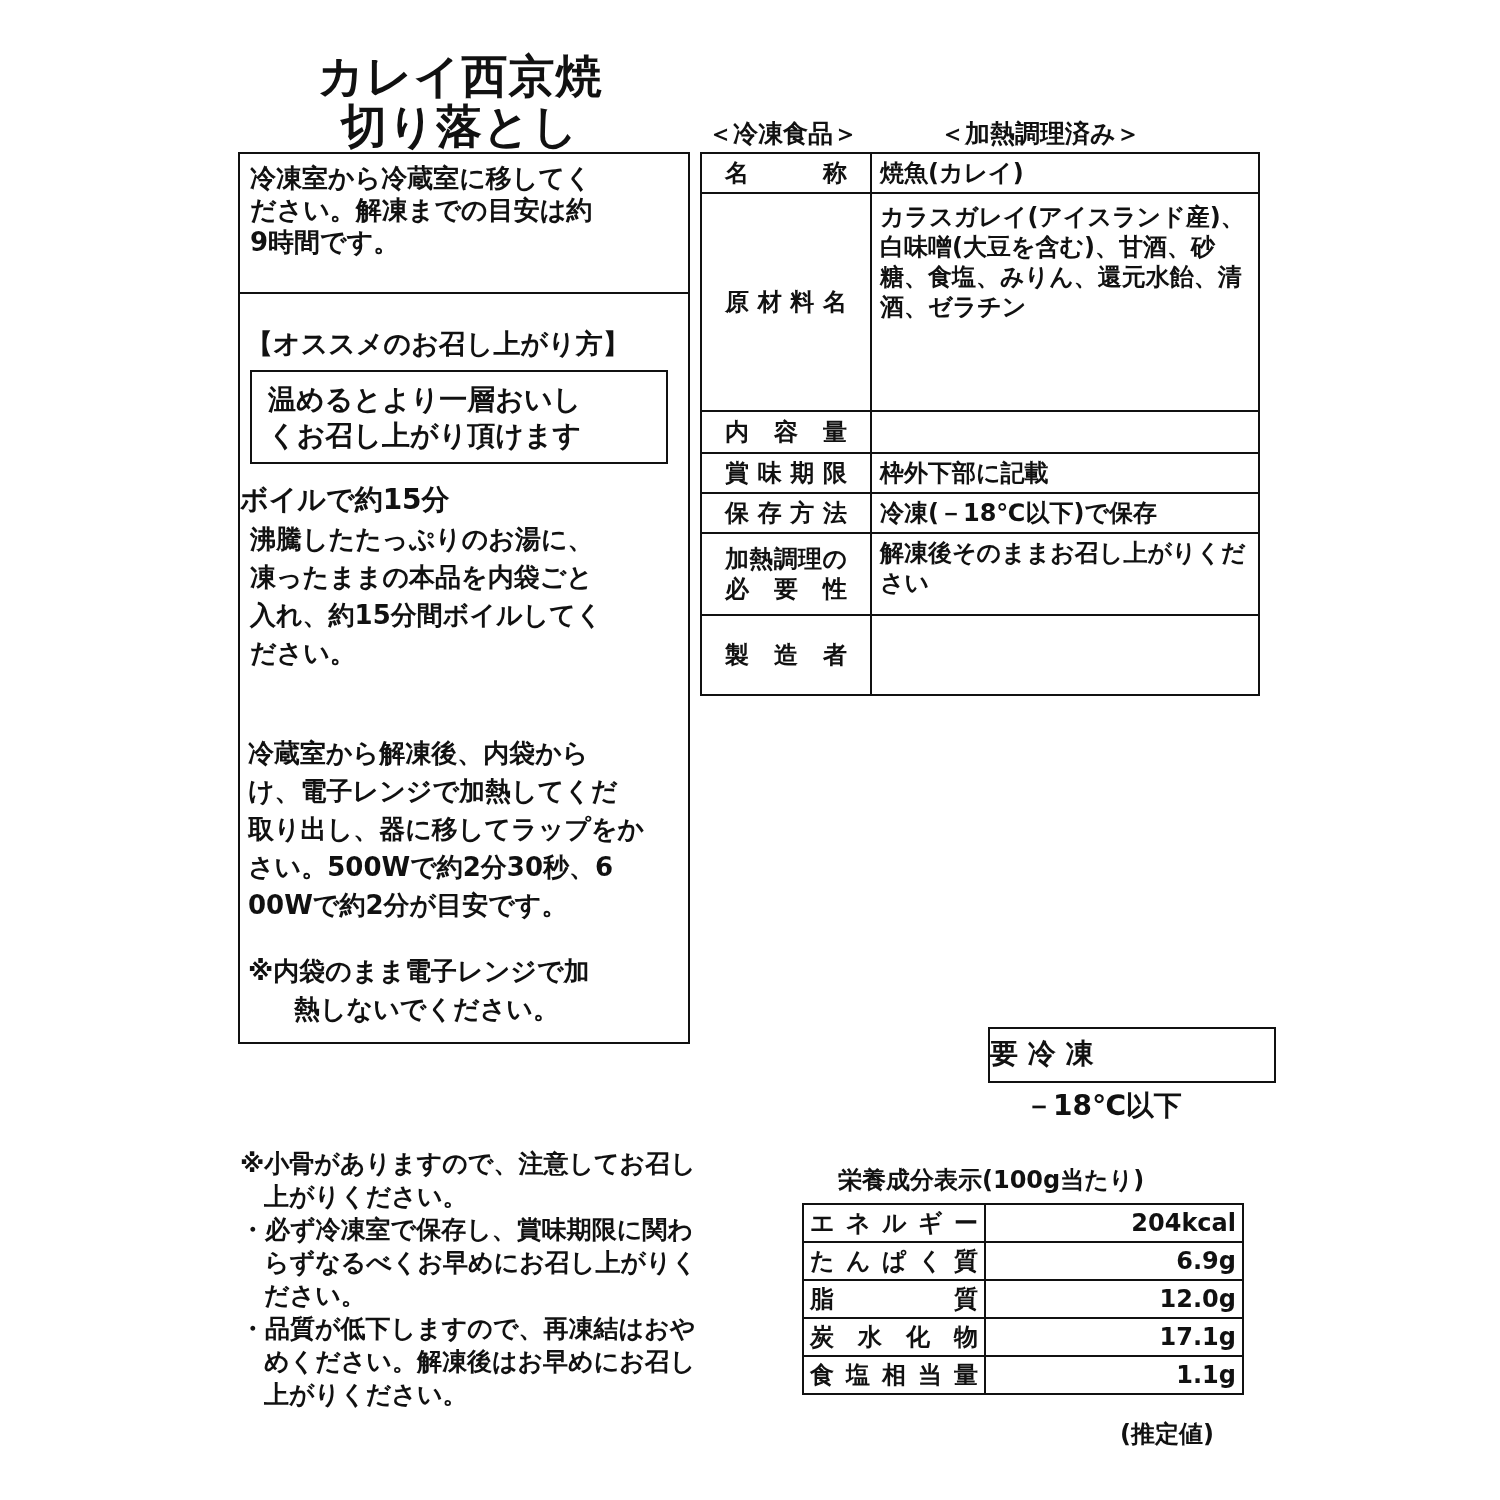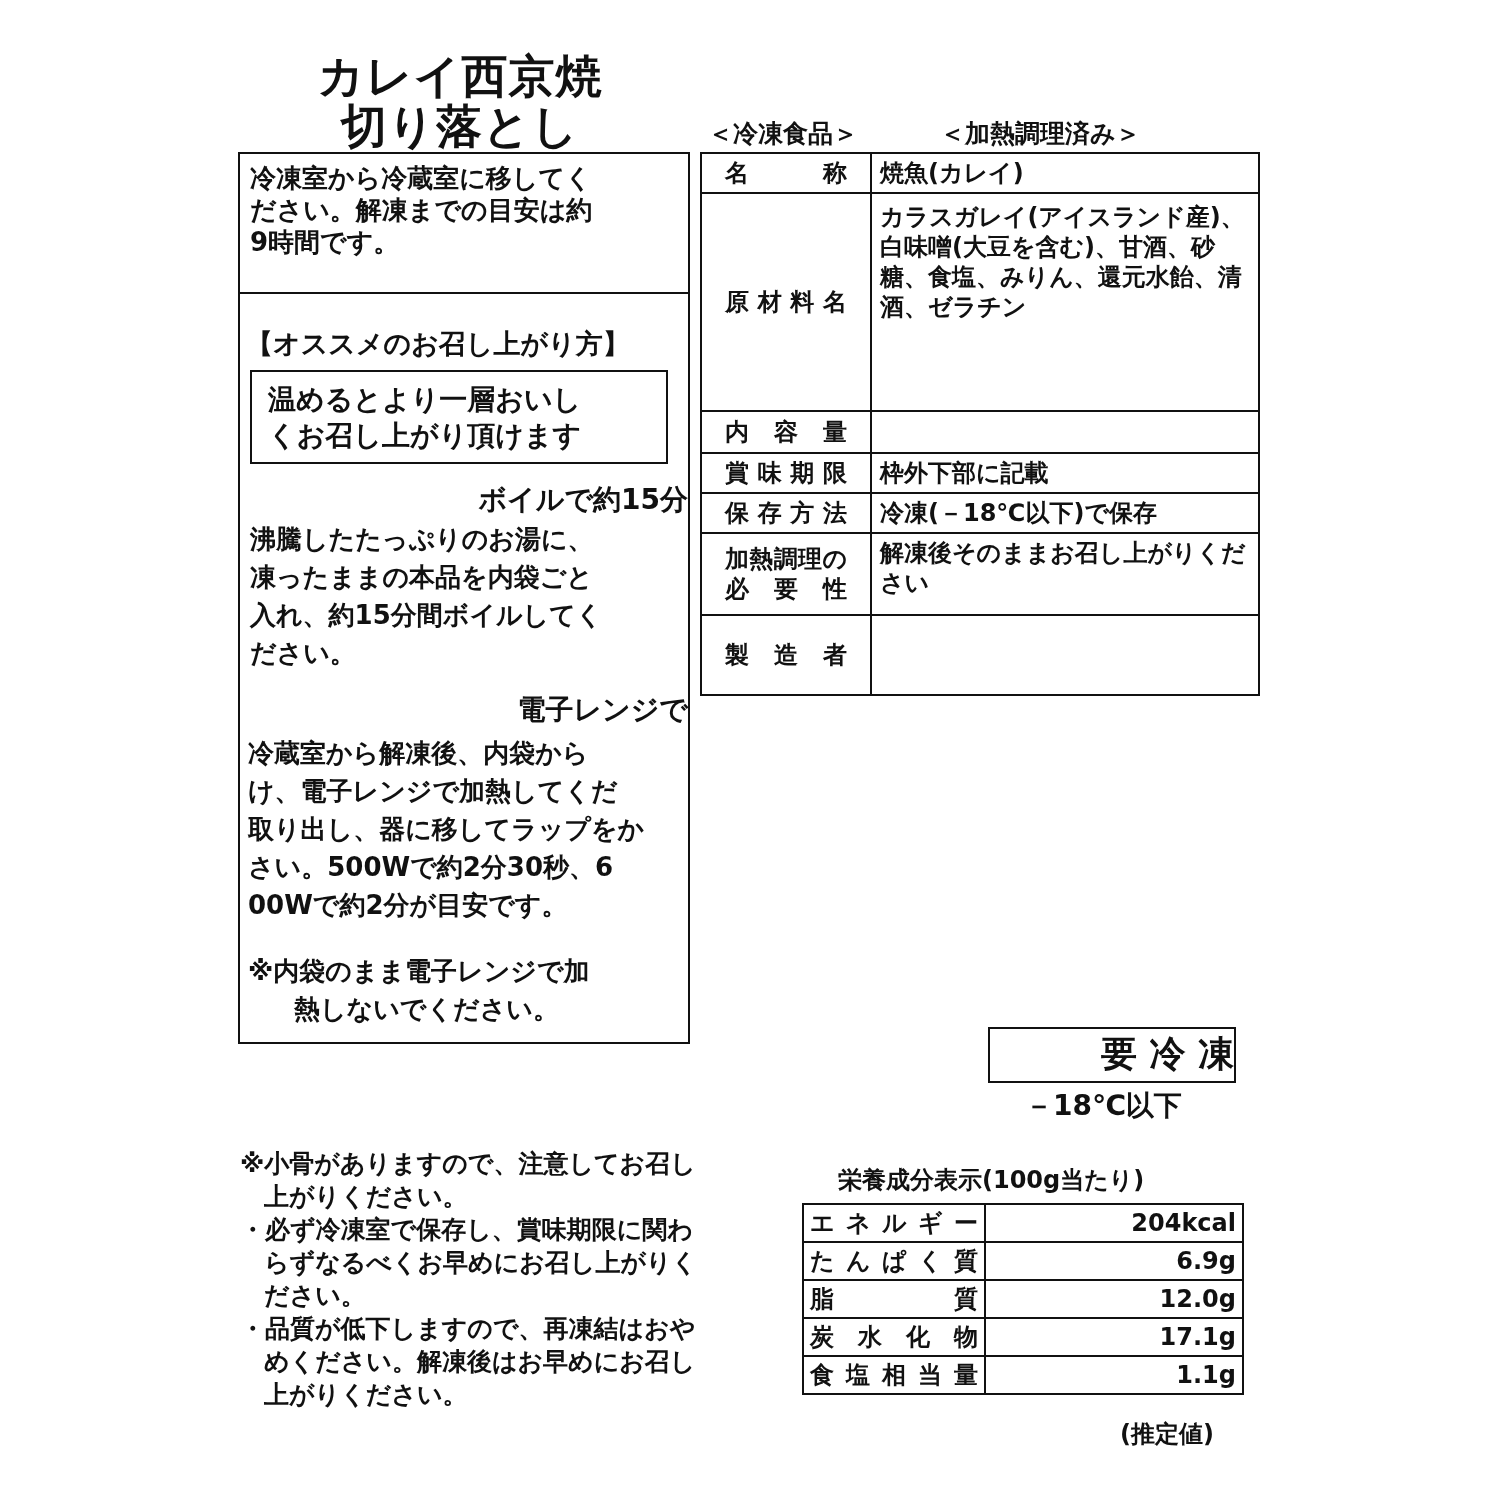--- a/index.html
+++ b/index.html
@@ -2,21 +2,21 @@
 <html><head>
 <meta charset="utf-8">
 <style>
   html, body { margin:0; padding:0; background:#ffffff; }
   body { width:1500px; height:1500px; position:relative; overflow:hidden;
          font-family:"DejaVu Sans", "Liberation Sans", sans-serif; color:#111; }
   .abs { position:absolute; }
   .title { left:240px; width:440px; text-align:center; font-weight:bold; font-size:46px; line-height:48px; letter-spacing:1px; }
   .box { border:2.5px solid #111; box-sizing:border-box; }
   .txt { font-size:26px; line-height:32px; font-weight:bold; }
-  .center { text-align:right; }
+  .center { text-align:left; }
   table.spec { border-collapse:collapse; position:absolute; left:700px; top:152px; width:560px; }
   table.spec td { border:2.5px solid #111; font-size:24px; line-height:30px; font-weight:bold; vertical-align:top; padding:4px 8px; }
   table.spec td.lab { width:122px; text-align:justify; text-align-last:justify; vertical-align:middle; padding:2px 23px; }
   table.nut { border-collapse:collapse; position:absolute; left:802px; top:1203px; width:442px; }
   table.nut td { border:2.5px solid #111; font-size:24px; height:36px; font-weight:bold; padding:0 6px; }
   table.nut td.lab { width:168px; text-align:justify; text-align-last:justify; }
   table.nut td.val { text-align:right; }
 </style>
 </head>
 <body>
@@ -38,21 +38,20 @@
     <div>温めるとより一層おいし</div>
     <div>くお召し上がり頂けます</div>
   </div>
   <div class="abs txt center" style="left:0; width:448px; top:190px; font-size:28px;">ボイルで約15分</div>
   <div class="abs txt" style="left:10px; top:226px; line-height:38px;">
     <div>沸騰したたっぷりのお湯に、</div>
     <div>凍ったままの本品を内袋ごと</div>
     <div>入れ、約15分間ボイルしてく</div>
     <div>ださい。</div>
   </div>
-  <div class="abs txt center" style="left:0; width:448px; top:400px; font-size:28px;">電子レンジで</div>
   <div class="abs txt" style="left:8px; top:440px; line-height:38px;">
     <div>冷蔵室から解凍後、内袋から</div>
     <div>け、電子レンジで加熱してくだ</div>
     <div>取り出し、器に移してラップをか</div>
     <div>さい。500Wで約2分30秒、6</div>
     <div>00Wで約2分が目安です。</div>
   </div>
   <div class="abs txt" style="left:8px; top:658px; line-height:38px;">
     <div>※内袋のまま電子レンジで加</div>
     <div style="padding-left:46px;">熱しないでください。</div>
@@ -88,21 +87,21 @@
     <td class="lab">加熱調理の必要性</td>
     <td>解凍後そのままお召し上がりください</td>
   </tr>
   <tr style="height:80px;">
     <td class="lab">製造者</td>
     <td></td>
   </tr>
 </tbody>
   </table>
 
-<div class="abs box txt center" style="left:988px; top:1027px; width:248px; height:56px; line-height:50px; font-size:36px;">要 冷 凍</div>
+<div class="abs box txt center" style="left:988px; top:1027px; width:288px; height:56px; line-height:50px; font-size:28px;">要 冷 凍</div>
 <div class="abs txt" style="left:1025px; top:1088px; font-size:28px; line-height:36px;">－18℃以下</div>
 
 <div class="abs txt" style="left:240px; top:1135px; width:470px; font-size:25px; line-height:33px;">
   <div style="padding-left:24px; text-indent:-24px;margin-top:12px;">※小骨がありますので、注意してお召し上がりください。</div>
   <div style="padding-left:24px; text-indent:-24px;">・必ず冷凍室で保存し、賞味期限に関わらずなるべくお早めにお召し上がりください。</div>
   <div style="padding-left:24px; text-indent:-24px;">・品質が低下しますので、再凍結はおやめください。解凍後はお早めにお召し上がりください。</div>
 </div>
 
 <div class="abs txt" style="left:838px; top:1164px; font-size:24px;">栄養成分表示(100g当たり)</div>
 <table class="nut">

